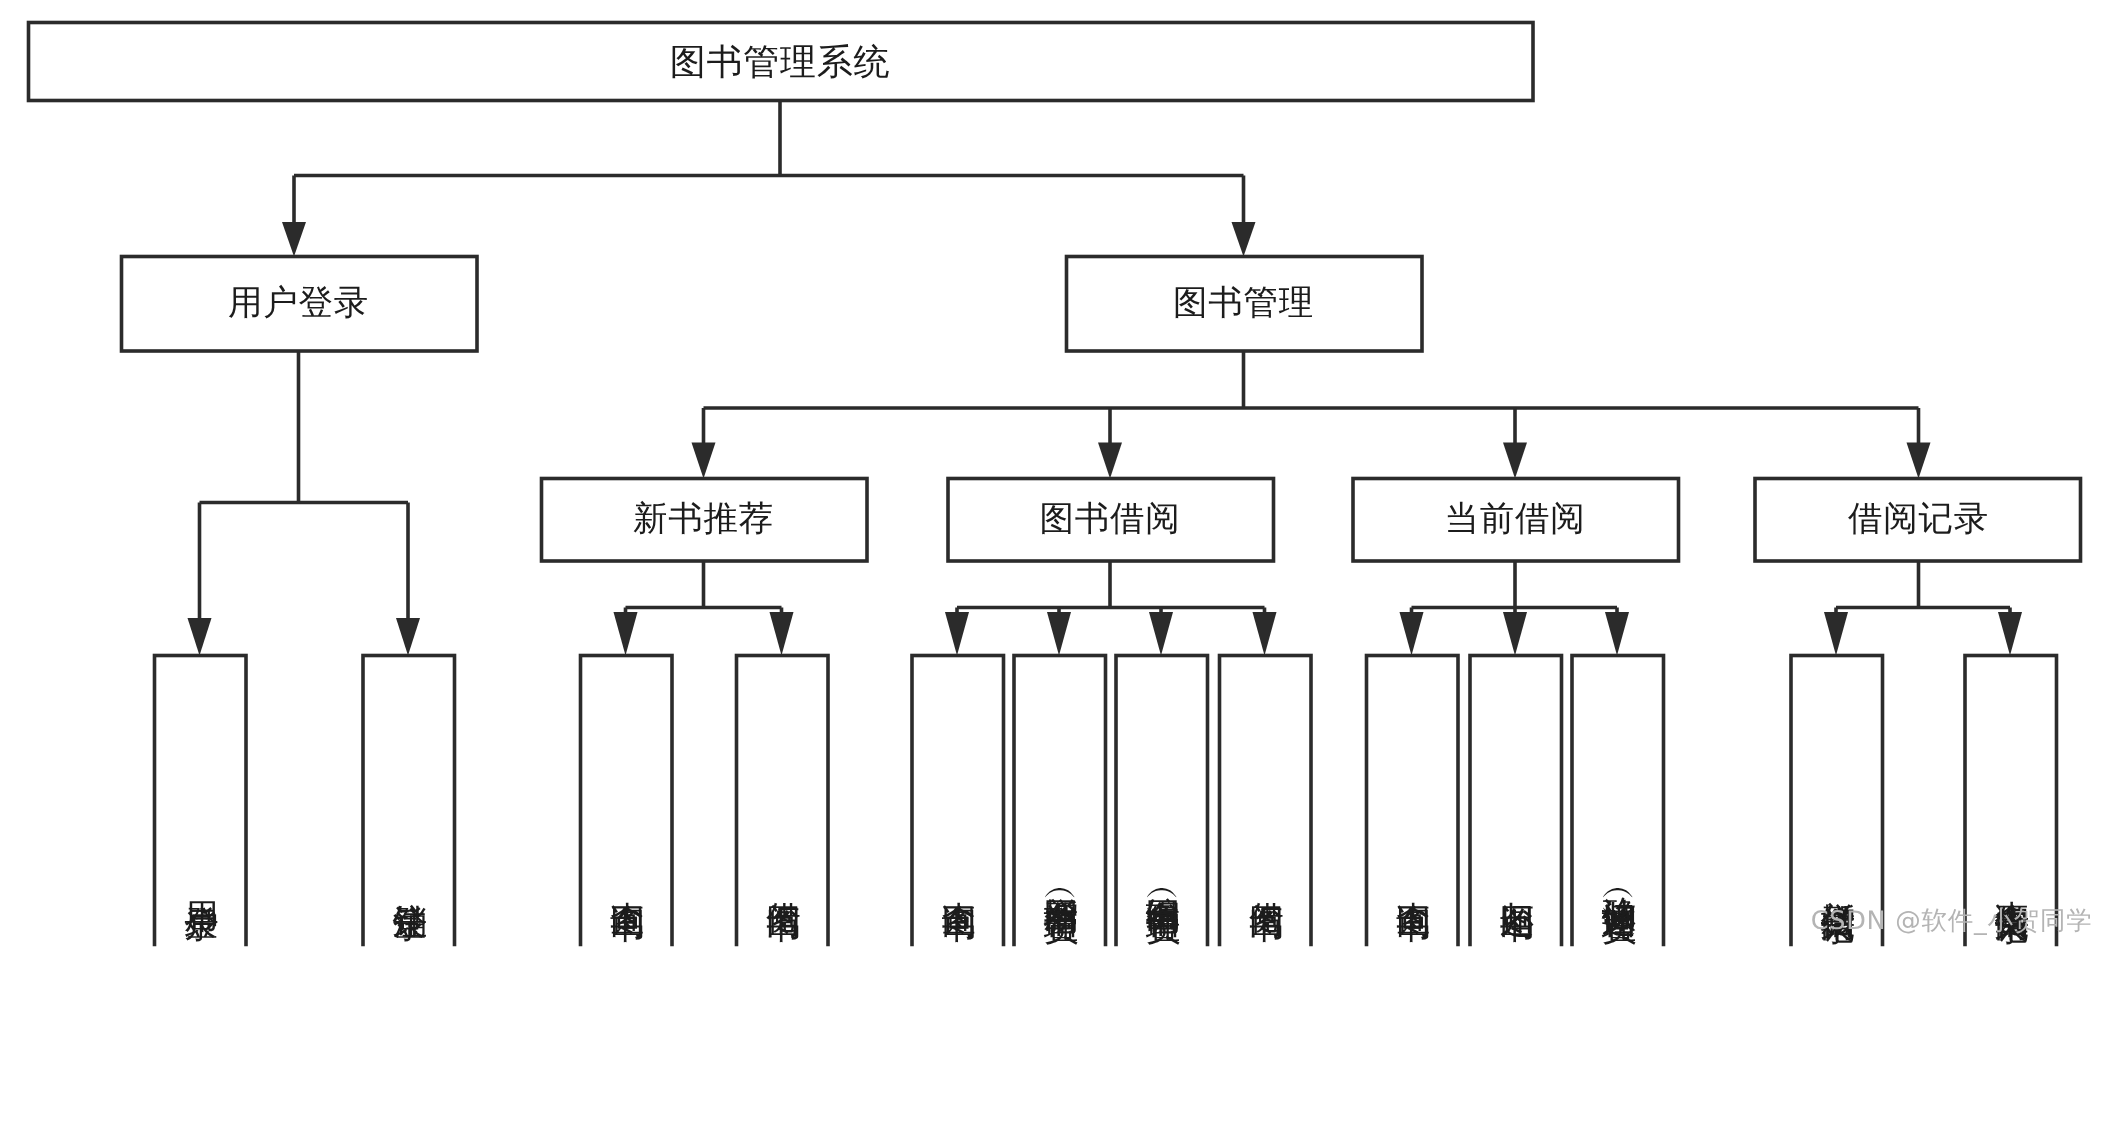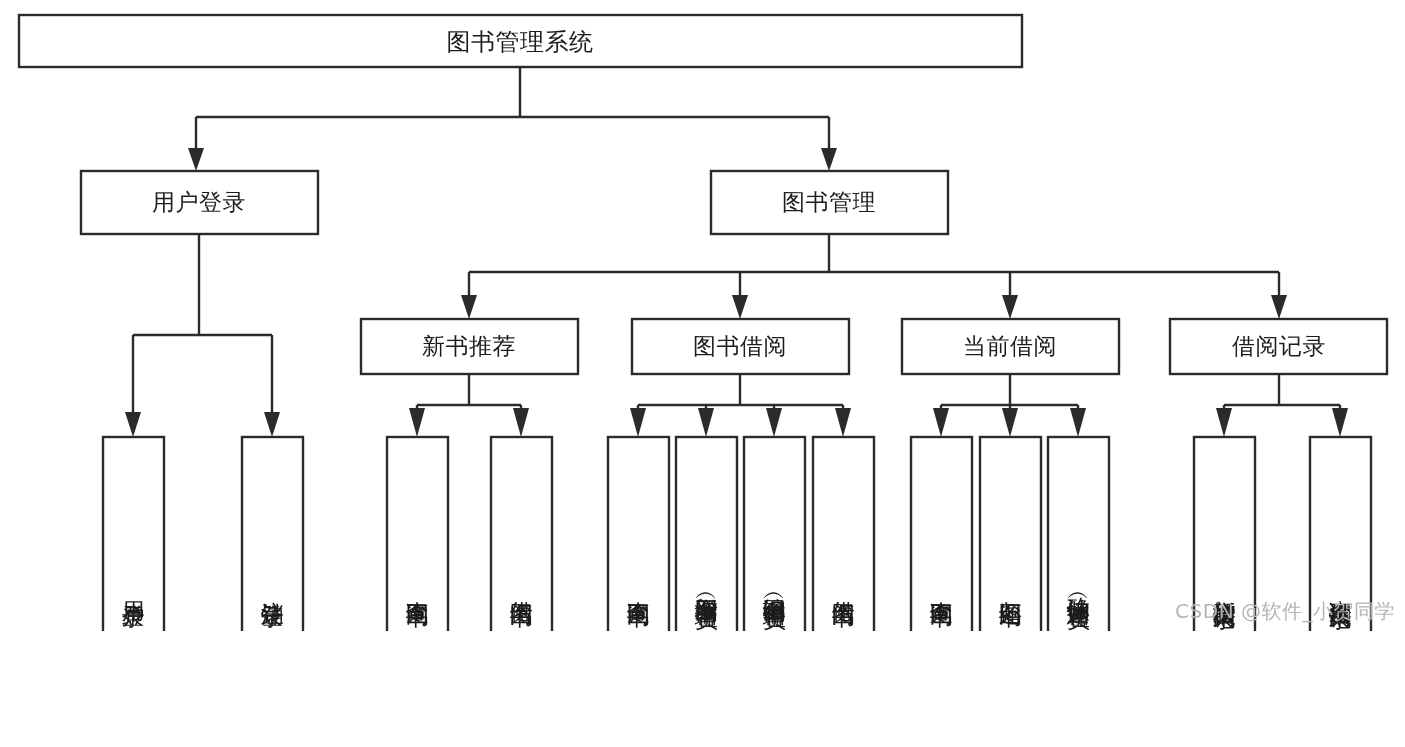--- a/index.html
+++ b/index.html
@@ -68,21 +68,21 @@
     color: #1c1c1c;
     letter-spacing: 1.5px;
     white-space: nowrap;
     text-align: center;
   }
   .watermark {
     position: absolute;
     right: 10px;
     bottom: 6px;
     font-family: "DejaVu Sans", "Liberation Sans", sans-serif;
-    font-size: 20px;
+    font-size: 17px;
     color: #b4b4b4;
     letter-spacing: 0.5px;
     white-space: nowrap;
     pointer-events: none;
   }
 </style>
 </head>
 <body>
 
 <div id="diagram-root">

